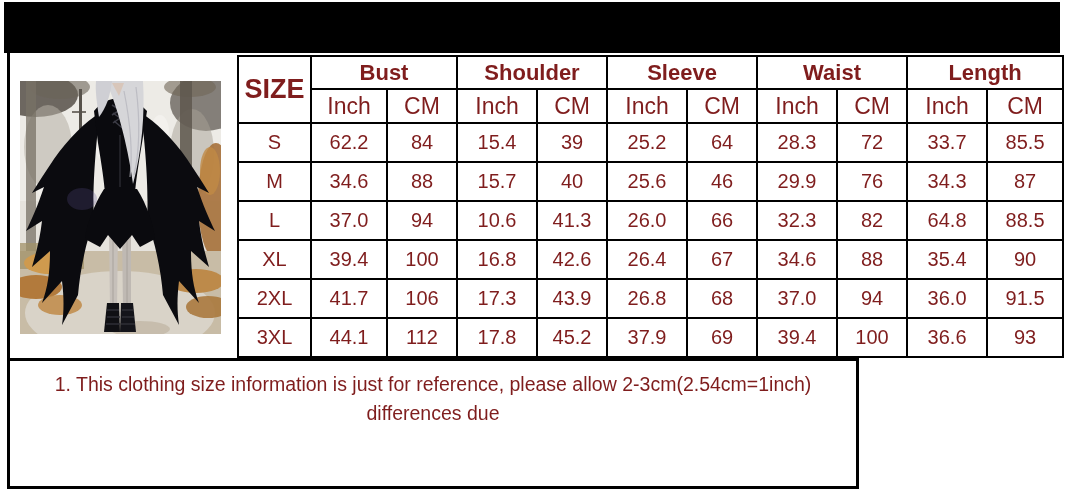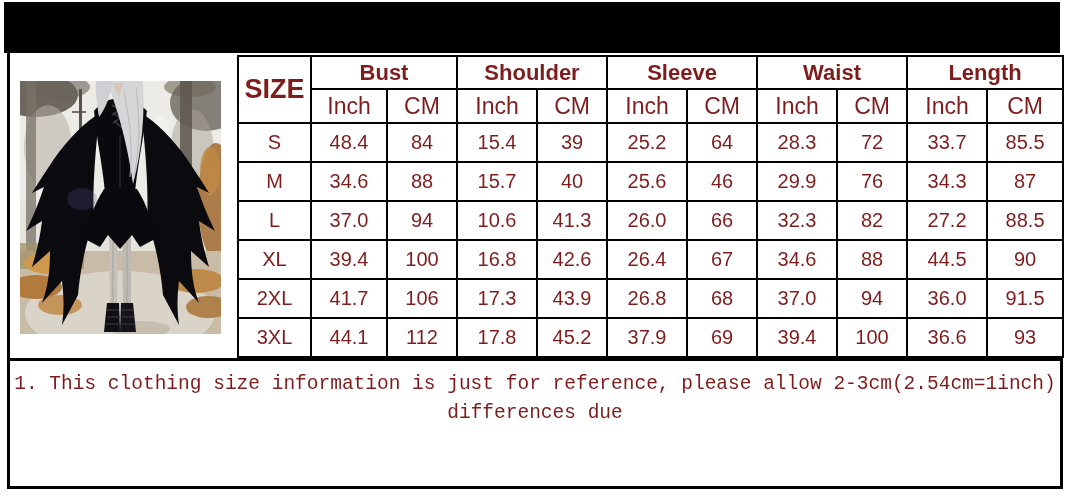--- a/index.html
+++ b/index.html
@@ -48,28 +48,27 @@
     overflow: hidden;
     white-space: nowrap;
   }
   .size-h   { font-size: 27px; font-weight: bold; }
   .meas-h   { font-size: 22px; font-weight: bold; height: 31px; margin-top: 40px; }
   .unit-h   { font-size: 23px; font-weight: normal; height: 32px; }
   table.size-chart td { font-size: 20px; font-weight: normal; height: 37px; }
   .notes-box {
     position: absolute;
     left: 7px; top: 358px;
-    width: 1056px; height: 131px;
+    width: 852px; height: 131px;
     border: 3px solid #000000;
     box-sizing: border-box;
     text-align: center;
     font-size: 19.5px;
     line-height: 29px;
     padding-top: 9px;
-    font-family: Liberation Mono, monospace;
   }
   .note-line { height: 29px; }
 </style>
 </head>
 <body>
 
 <div class="page">
 
   <div class="banner"></div>
 
@@ -173,21 +172,21 @@
         <th class="unit-h">CM</th>
         <th class="unit-h">Inch</th>
         <th class="unit-h">CM</th>
         <th class="unit-h">Inch</th>
         <th class="unit-h">CM</th>
       </tr>
     </thead>
     <tbody>
       <tr>
         <td>S</td>
-        <td>48.4</td>
+        <td>62.2</td>
         <td>84</td>
         <td>15.4</td>
         <td>39</td>
         <td>25.2</td>
         <td>64</td>
         <td>28.3</td>
         <td>72</td>
         <td>33.7</td>
         <td>85.5</td>
       </tr>
@@ -207,34 +206,34 @@
       <tr>
         <td>L</td>
         <td>37.0</td>
         <td>94</td>
         <td>10.6</td>
         <td>41.3</td>
         <td>26.0</td>
         <td>66</td>
         <td>32.3</td>
         <td>82</td>
-        <td>27.2</td>
+        <td>64.8</td>
         <td>88.5</td>
       </tr>
       <tr>
         <td>XL</td>
         <td>39.4</td>
         <td>100</td>
         <td>16.8</td>
         <td>42.6</td>
         <td>26.4</td>
         <td>67</td>
         <td>34.6</td>
         <td>88</td>
-        <td>44.5</td>
+        <td>35.4</td>
         <td>90</td>
       </tr>
       <tr>
         <td>2XL</td>
         <td>41.7</td>
         <td>106</td>
         <td>17.3</td>
         <td>43.9</td>
         <td>26.8</td>
         <td>68</td>

